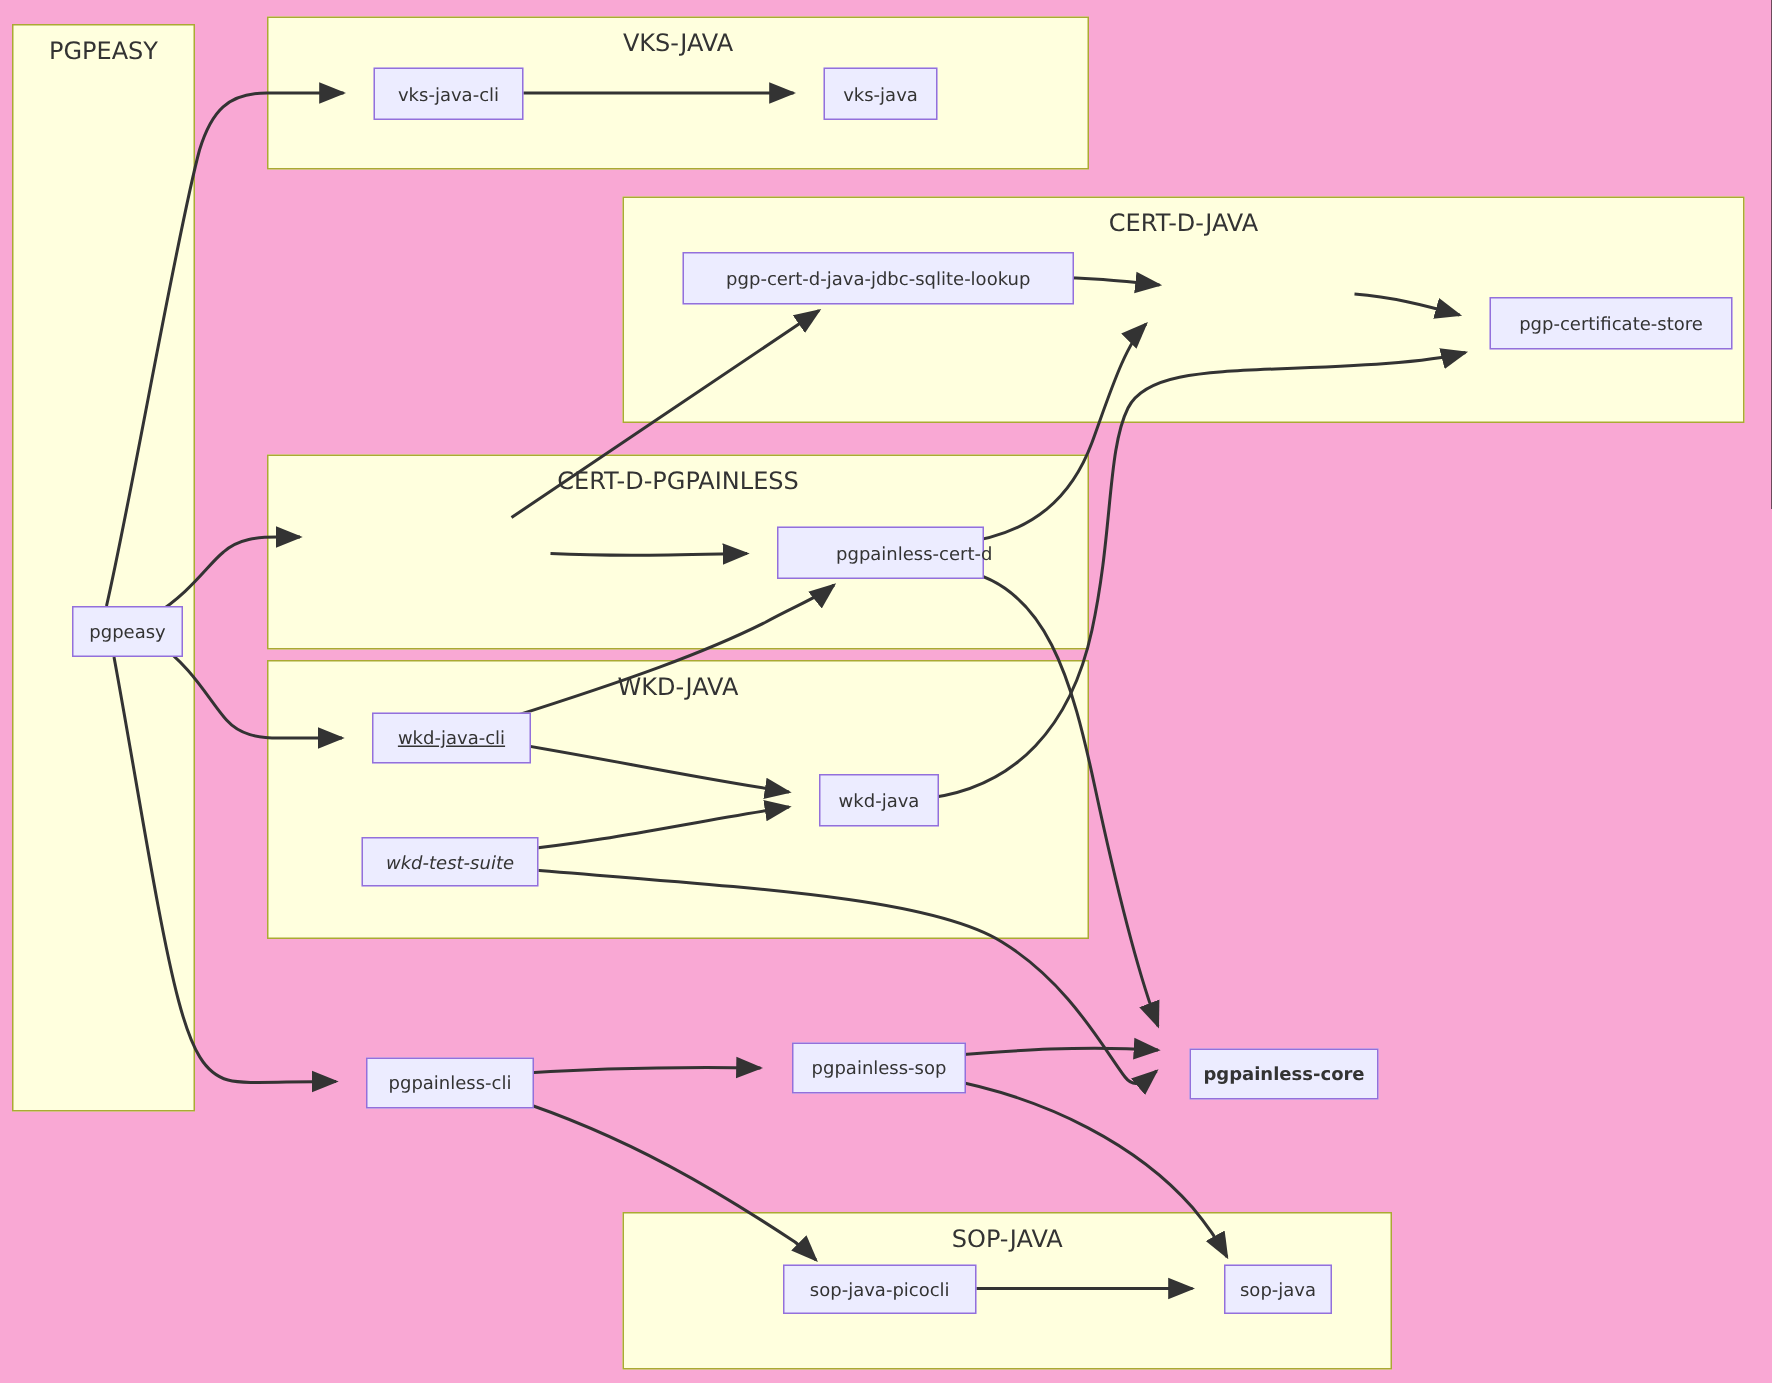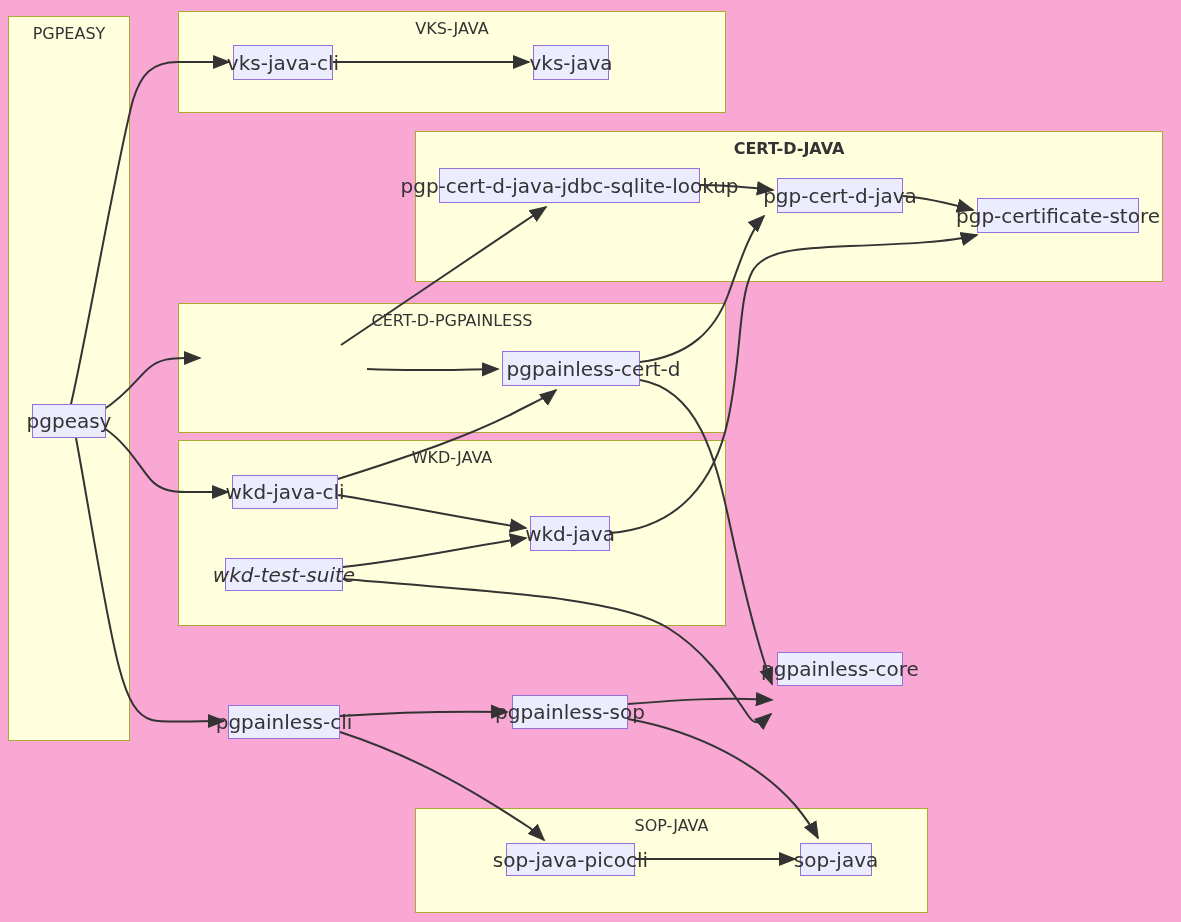--- a/index.html
+++ b/index.html
@@ -26,38 +26,39 @@
     white-space:nowrap;
   }
   .edge-layer{z-index:2;}
   .node{
     position:absolute;
     background:#ececff;
     border:1px solid #9370db;
     box-sizing:border-box;
     display:flex;align-items:center;justify-content:center;
     color:#333333;
-    font-size:20px;
+    font-size:12px;
     white-space:nowrap;
     z-index:3;
+    margin-left:16px;
   }
   .edge{stroke:#333333;stroke-width:2;fill:none;}
 </style>
 </head>
 <body>
 
 <div class="canvas">
 
   <div class="cluster" style="left:8px;top:16px;width:122px;height:725px;">
     <div class="cluster-title">PGPEASY</div>
   </div>
   <div class="cluster" style="left:178px;top:11px;width:548px;height:102px;">
     <div class="cluster-title">VKS-JAVA</div>
   </div>
-  <div class="cluster" style="left:415px;top:131px;width:748px;height:151px;font-weight:bold;">
+  <div class="cluster" style="left:415px;top:131px;width:748px;height:151px;">
     <div class="cluster-title">CERT-D-JAVA</div>
   </div>
   <div class="cluster" style="left:178px;top:303px;width:548px;height:130px;">
     <div class="cluster-title">CERT-D-PGPAINLESS</div>
   </div>
   <div class="cluster" style="left:178px;top:440px;width:548px;height:186px;">
     <div class="cluster-title">WKD-JAVA</div>
   </div>
   <div class="cluster" style="left:415px;top:808px;width:513px;height:105px;">
     <div class="cluster-title">SOP-JAVA</div>
@@ -89,25 +90,24 @@
     <path class="edge" marker-end="url(#arrow)" d="M 340 732 C 420 758 480 795 530 828 C 536 833 540 836 544 840"></path>
     <path class="edge" marker-end="url(#arrow)" d="M 628 704 C 680 700 720 697 772 700"></path>
     <path class="edge" marker-end="url(#arrow)" d="M 628 719 C 700 732 760 765 795 805 C 805 817 813 829 818 838"></path>
     <path class="edge" marker-end="url(#arrow)" d="M 635 859 L 795 859"></path>
   </svg>
 
   <div class="node" style="left:32px;top:404px;width:74px;height:34px;">pgpeasy</div>
   <div class="node" style="left:233px;top:45px;width:100px;height:35px;">vks-java-cli</div>
   <div class="node" style="left:533px;top:45px;width:76px;height:35px;">vks-java</div>
   <div class="node" style="left:439px;top:168px;width:261px;height:35px;">pgp-cert-d-java-jdbc-sqlite-lookup</div>
-  <div class="node" style="left:777px;top:178px;width:126px;height:35px;">pgp-cert-d-java</div>
   <div class="node" style="left:977px;top:198px;width:162px;height:35px;">pgp-certificate-store</div>
   <div class="node" style="left:502px;top:351px;width:138px;height:35px;padding-left:45px;">pgpainless-cert-d</div>
-  <div class="node" style="left:232px;top:475px;width:106px;height:34px;">wkd-java-cli</div>
+  <div class="node" style="left:232px;top:475px;width:106px;height:34px;text-decoration:underline;">wkd-java-cli</div>
   <div class="node" style="left:530px;top:516px;width:80px;height:35px;">wkd-java</div>
   <div class="node" style="left:225px;top:558px;width:118px;height:33px;font-style:italic;">wkd-test-suite</div>
   <div class="node" style="left:228px;top:705px;width:112px;height:34px;">pgpainless-cli</div>
   <div class="node" style="left:512px;top:695px;width:116px;height:34px;">pgpainless-sop</div>
-  <div class="node" style="left:777px;top:652px;width:126px;height:34px;">pgpainless-core</div>
+  <div class="node" style="left:777px;top:699px;width:126px;height:34px;font-weight:bold;">pgpainless-core</div>
   <div class="node" style="left:506px;top:843px;width:129px;height:33px;">sop-java-picocli</div>
   <div class="node" style="left:800px;top:843px;width:72px;height:33px;">sop-java</div>
 
 </div>
 
 </body></html>

